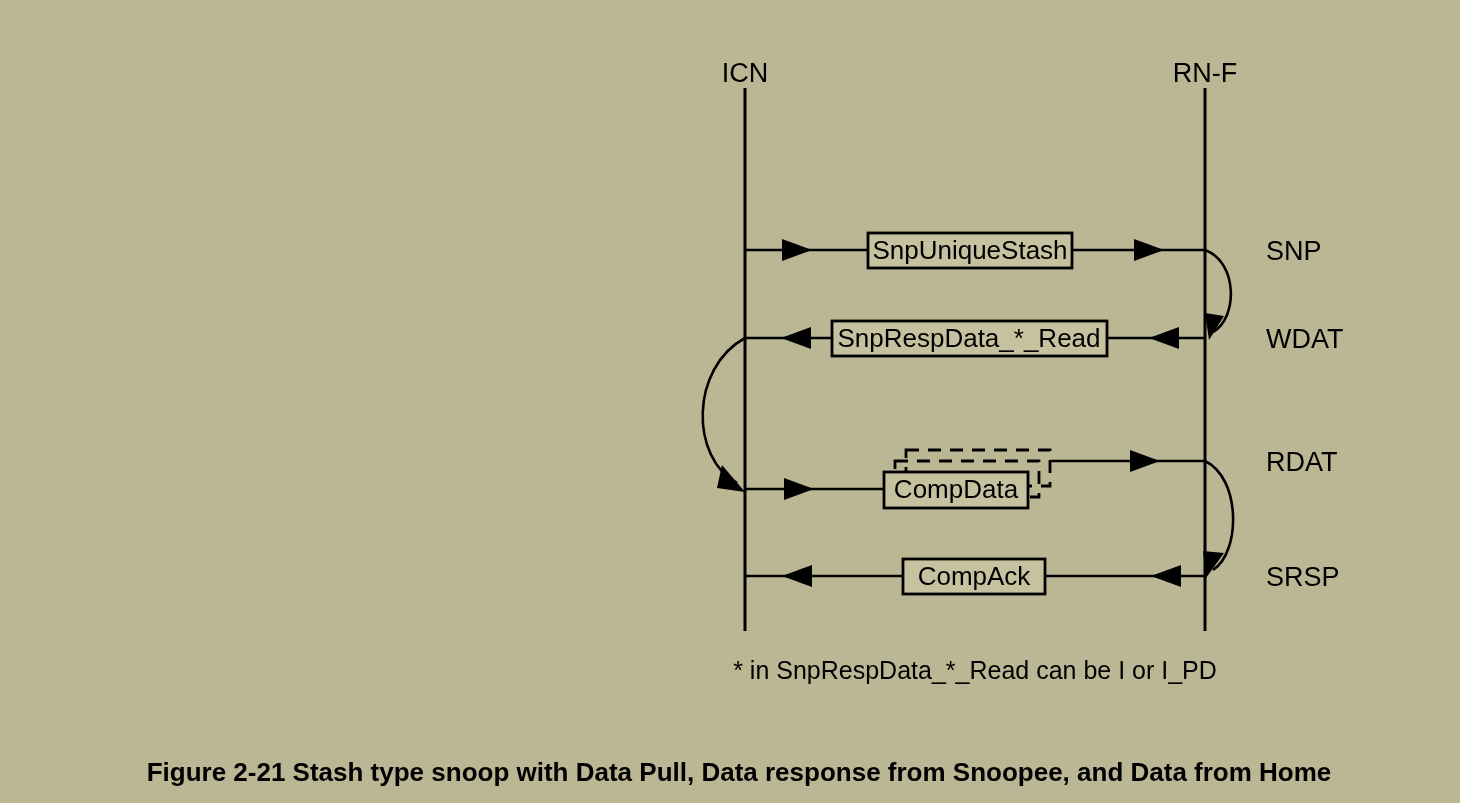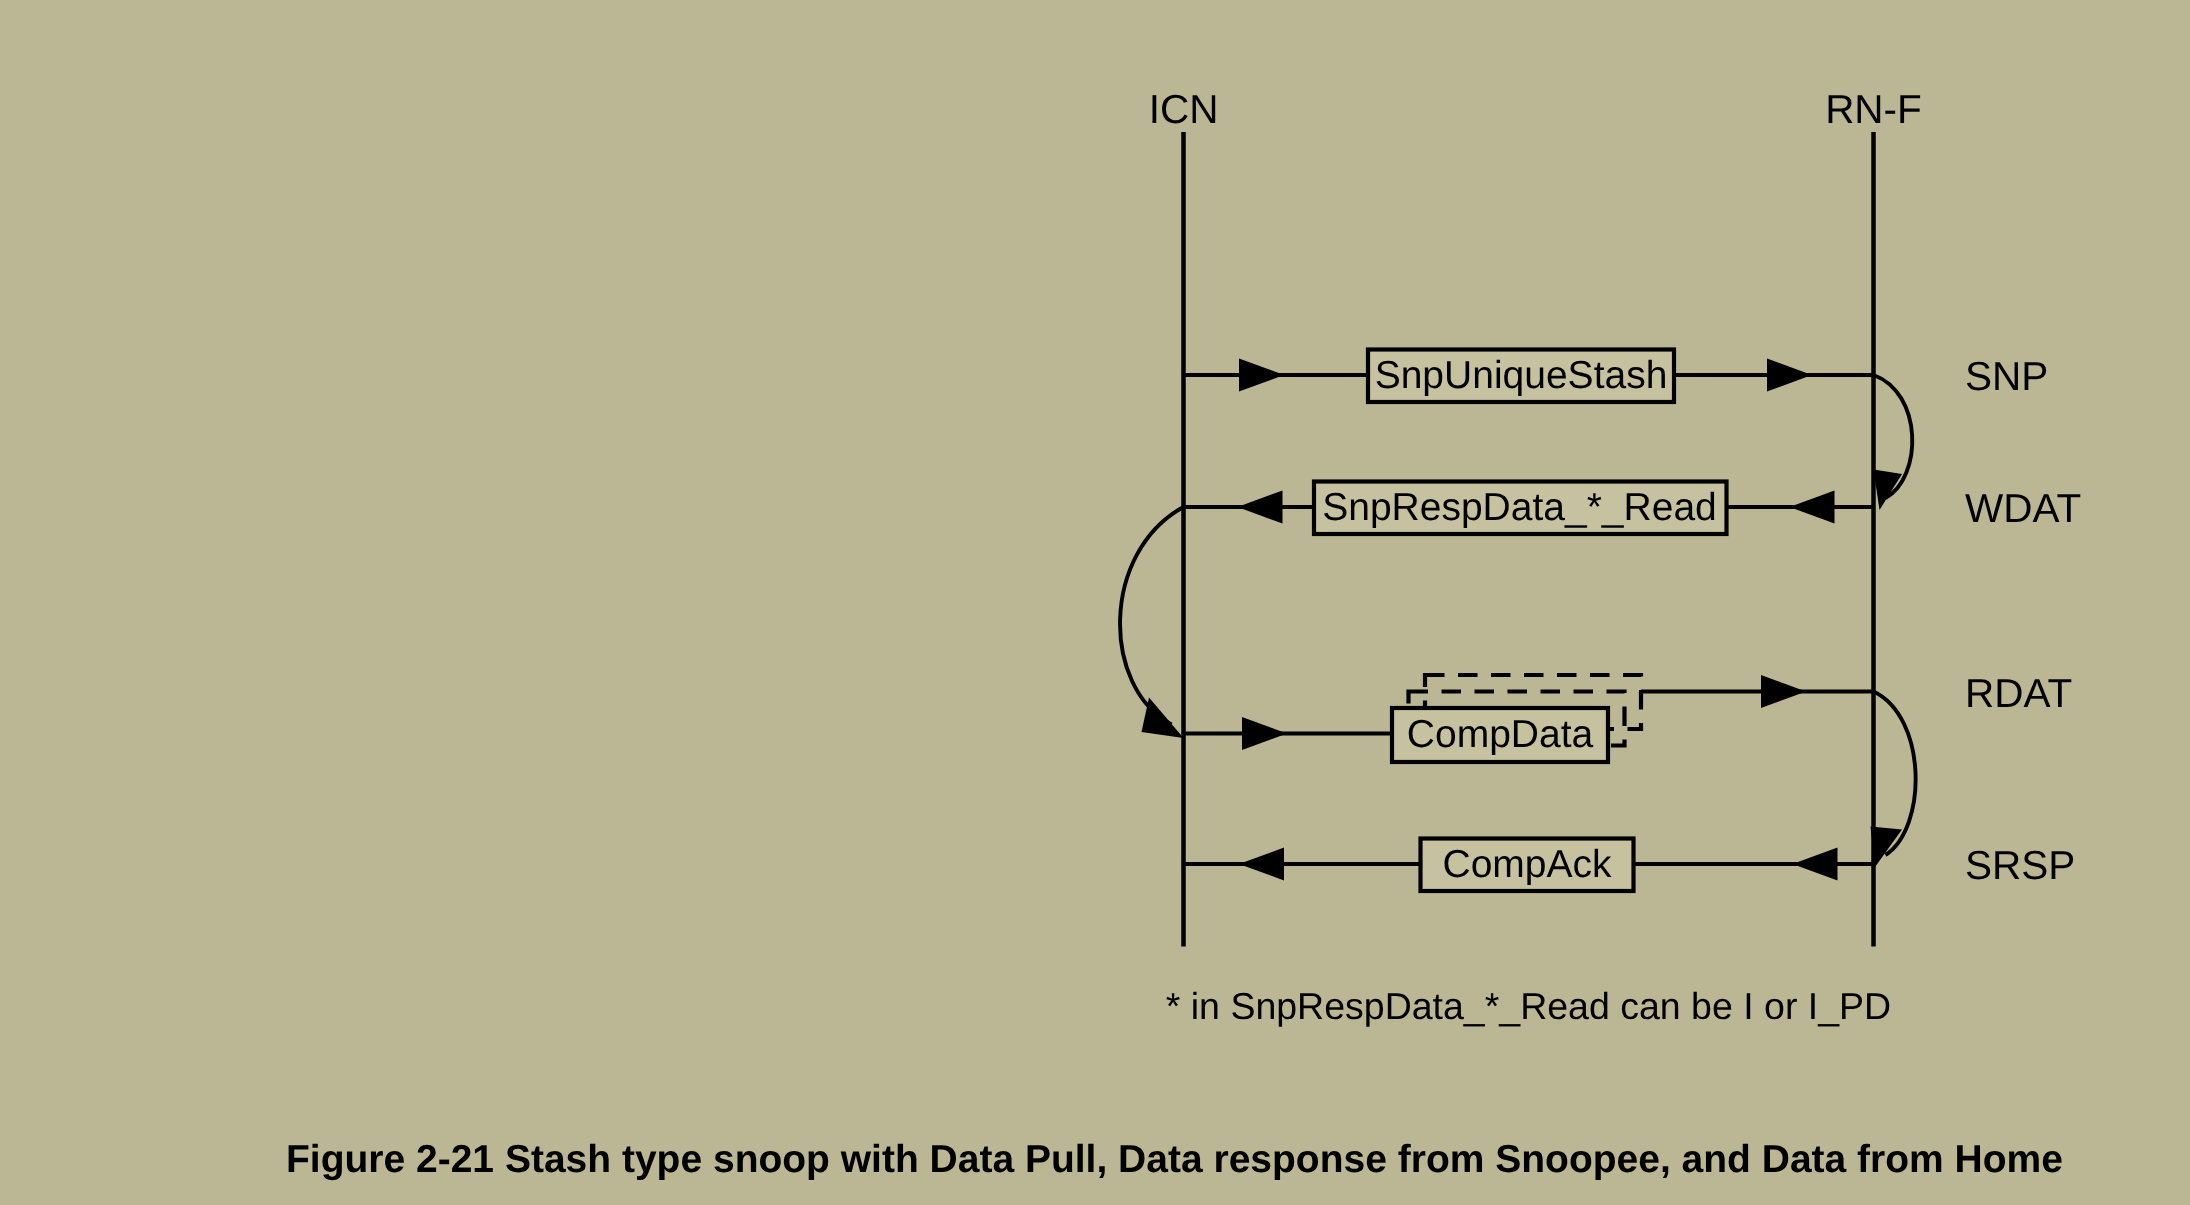--- a/index.html
+++ b/index.html
@@ -11,21 +11,20 @@
     width: 1460px;
     height: 803px;
     position: relative;
     overflow: hidden;
     font-family: "Liberation Sans", sans-serif;
     color: #000;
   }
   #figure-root {
     position: absolute;
     inset: 0;
-    margin-left: 44px;
   }
   svg.diagram {
     position: absolute;
     left: 0;
     top: 0;
     width: 1460px;
     height: 803px;
     display: block;
   }
   .lifeline-label {

